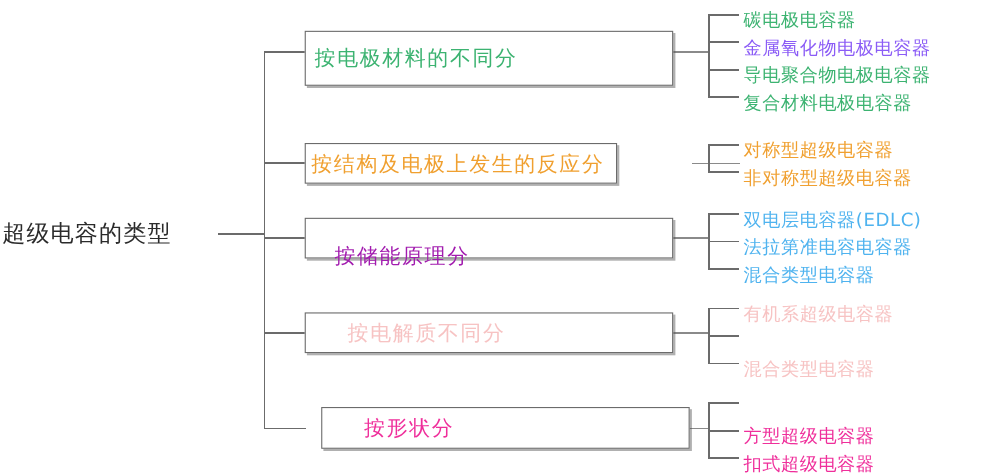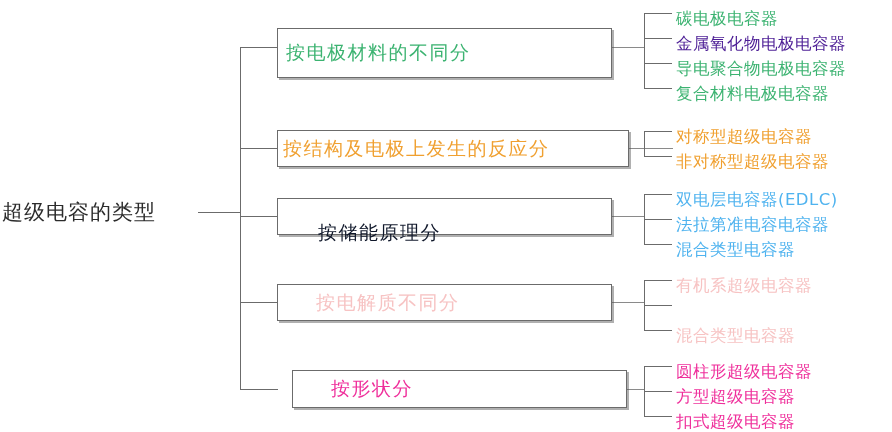--- a/index.html
+++ b/index.html
@@ -129,48 +129,47 @@
     <path class="svg-line" d="M644,391.5 H672"></path>
     <path class="svg-line" d="M644,416.5 H672"></path>
   </svg>
 
   <div class="root-label">超级电容的类型</div>
 
   <div class="cat-box" style="left: 277px; top: 28px; width: 335px; height: 50px;">
     <span class="cat-text" style="color: rgb(60, 179, 113); left: 8px;">按电极材料的不同分</span>
   </div>
 
-  <div class="cat-box" style="left: 277px; top: 130px; width: 352px; height: 37px;">
+  <div class="cat-box" style="left: 277px; top: 130px; width: 284px; height: 37px;">
     <span class="cat-text" style="color: rgb(240, 160, 48); left: 5px;">按结构及电极上发生的反应分</span>
   </div>
 
   <div class="cat-box" style="left: 277px; top: 198px; width: 335px; height: 37px;">
-    <span class="cat-text" style="color: #0f172a; left: 40px; margin-top: 32px;">按储能原理分</span>
+    <span class="cat-text" style="color: #a21caf; left: 26px; margin-top: 32px;">按储能原理分</span>
   </div>
 
   <div class="cat-box" style="left: 277px; top: 284px; width: 335px; height: 37px;">
     <span class="cat-text" style="color: rgb(247, 195, 195); left: 38px;">按电解质不同分</span>
   </div>
 
   <div class="cat-box" style="left: 292px; top: 370px; width: 335px; height: 38px;">
     <span class="cat-text" style="color: rgb(239, 47, 155); left: 38px;">按形状分</span>
   </div>
 
   <div class="leaf-label" style="color: rgb(60, 179, 113); top: 8px;">碳电极电容器</div>
-  <div class="leaf-label" style="color: #4c1d95; top: 33px;">金属氧化物电极电容器</div>
+  <div class="leaf-label" style="color: #8b5cf6; top: 33px;">金属氧化物电极电容器</div>
   <div class="leaf-label" style="color: rgb(60, 179, 113); top: 58px;">导电聚合物电极电容器</div>
   <div class="leaf-label" style="color: rgb(60, 179, 113); top: 83px;">复合材料电极电容器</div>
 
   <div class="leaf-label" style="color: rgb(240, 160, 48); top: 126px;">对称型超级电容器</div>
   <div class="leaf-label" style="color: rgb(240, 160, 48); top: 151px;">非对称型超级电容器</div>
 
   <div class="leaf-label" style="color: rgb(79, 179, 239); top: 189px;">双电层电容器(EDLC)</div>
   <div class="leaf-label" style="color: rgb(79, 179, 239); top: 214px;">法拉第准电容电容器</div>
   <div class="leaf-label" style="color: rgb(79, 179, 239); top: 239px;">混合类型电容器</div>
 
   <div class="leaf-label" style="color: rgb(247, 195, 195); top: 275px;">有机系超级电容器</div>
   <div class="leaf-label" style="color: rgb(247, 195, 195); top: 325px;">混合类型电容器</div>
 
-  <div class="leaf-label" style="color: rgb(239, 47, 155); top: 361px;">圆柱形超级电容器</div>
   <div class="leaf-label" style="color: rgb(239, 47, 155); top: 386px;">方型超级电容器</div>
   <div class="leaf-label" style="color: rgb(239, 47, 155); top: 411px;">扣式超级电容器</div>
 
 </div>
 
 </body></html>

